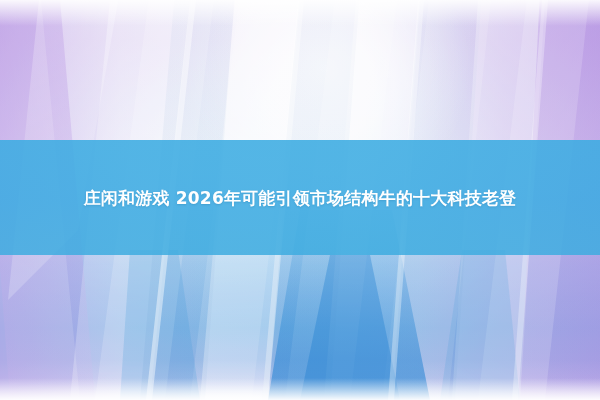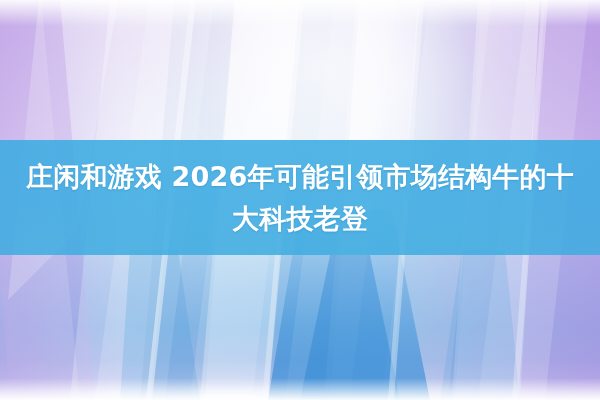--- a/index.html
+++ b/index.html
@@ -106,21 +106,21 @@
     align-items: center;
     justify-content: center;
   }
 
   .caption-text {
     width: 560px;
     text-align: center;
     color: #ffffff;
     font-family: "DejaVu Sans", "Liberation Sans", sans-serif;
     font-weight: 700;
-    font-size: 27px;
+    font-size: 17px;
     line-height: 42px;
     letter-spacing: 0.2px;
     text-shadow: 0 1px 2px rgba(30,110,160,0.28);
     white-space: normal;
     word-break: break-word;
   }
 </style>
 </head>
 <body>
 

